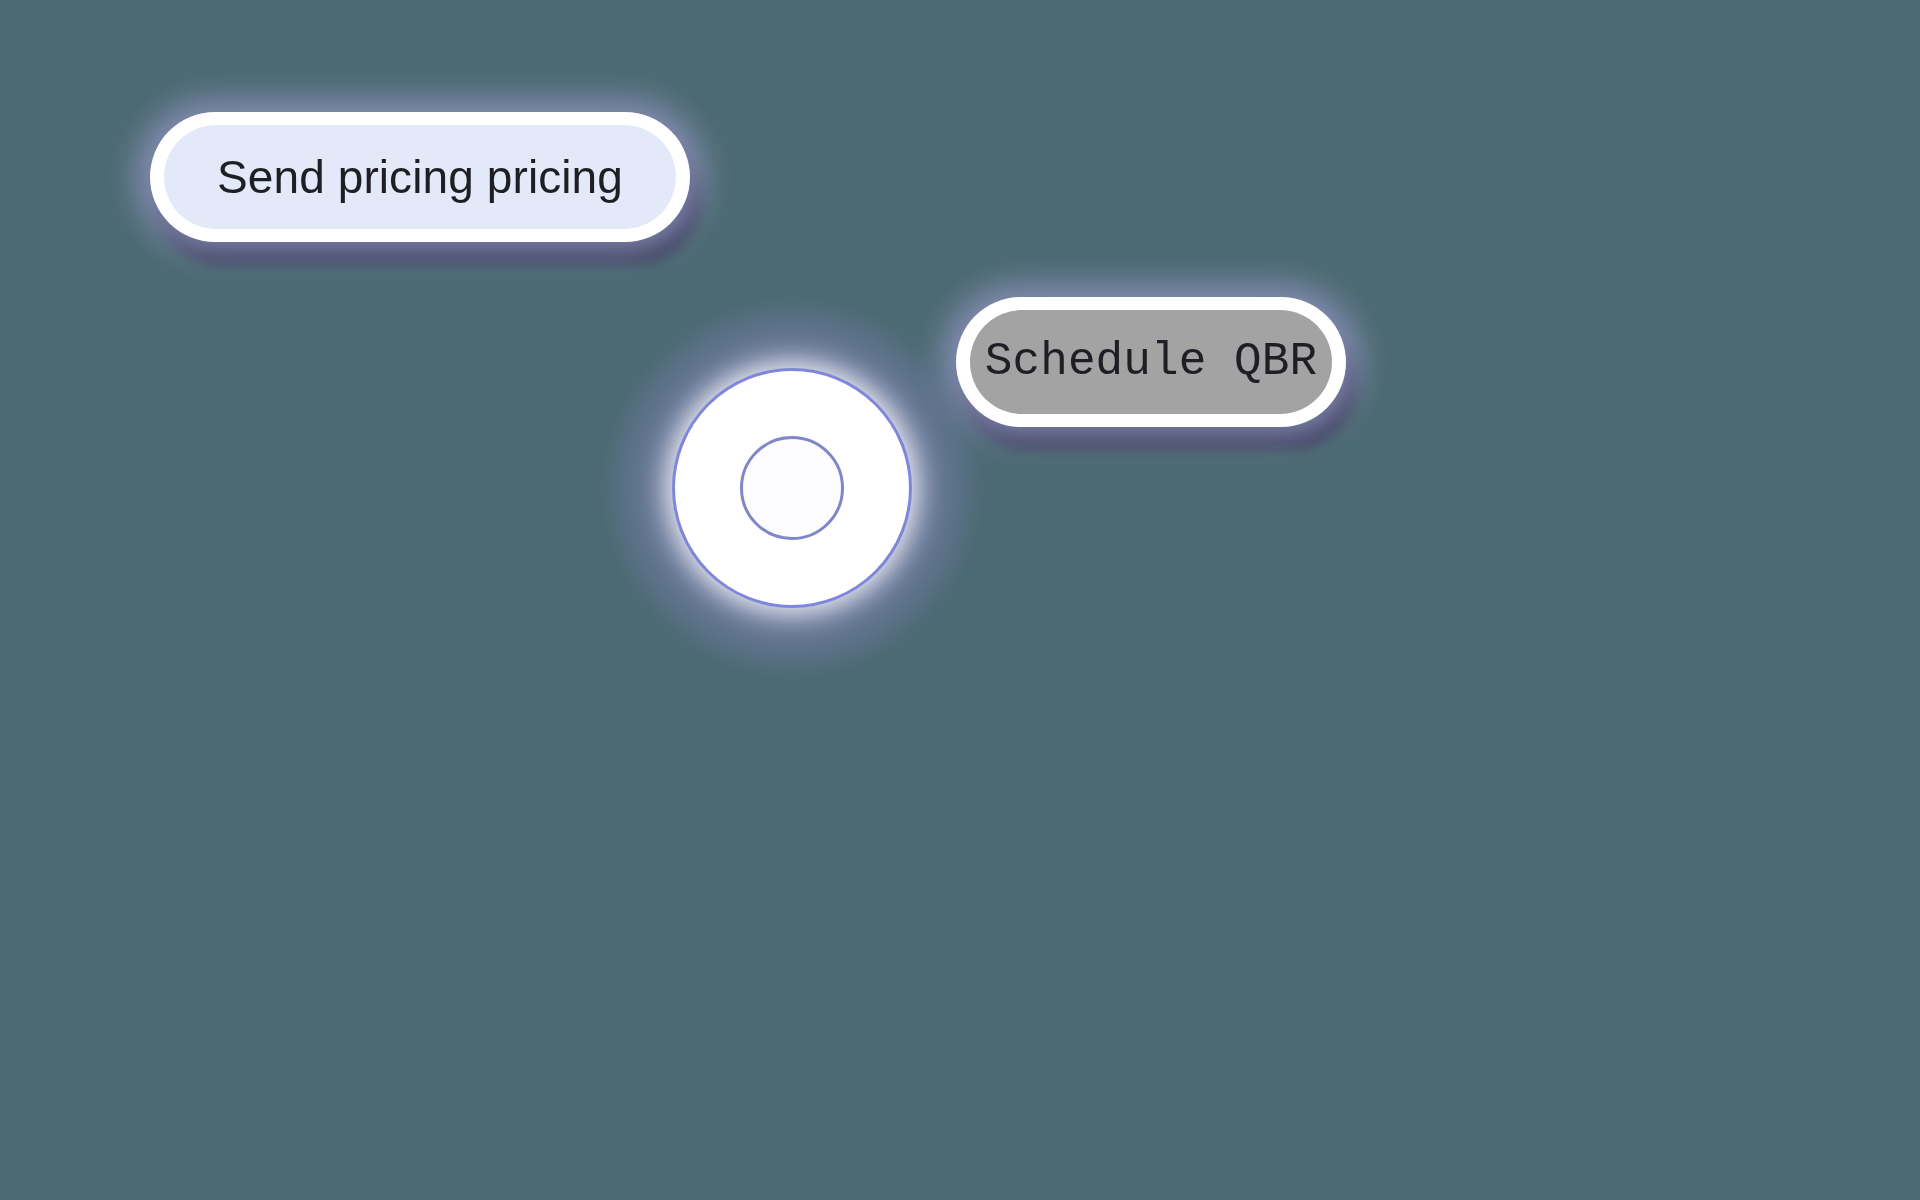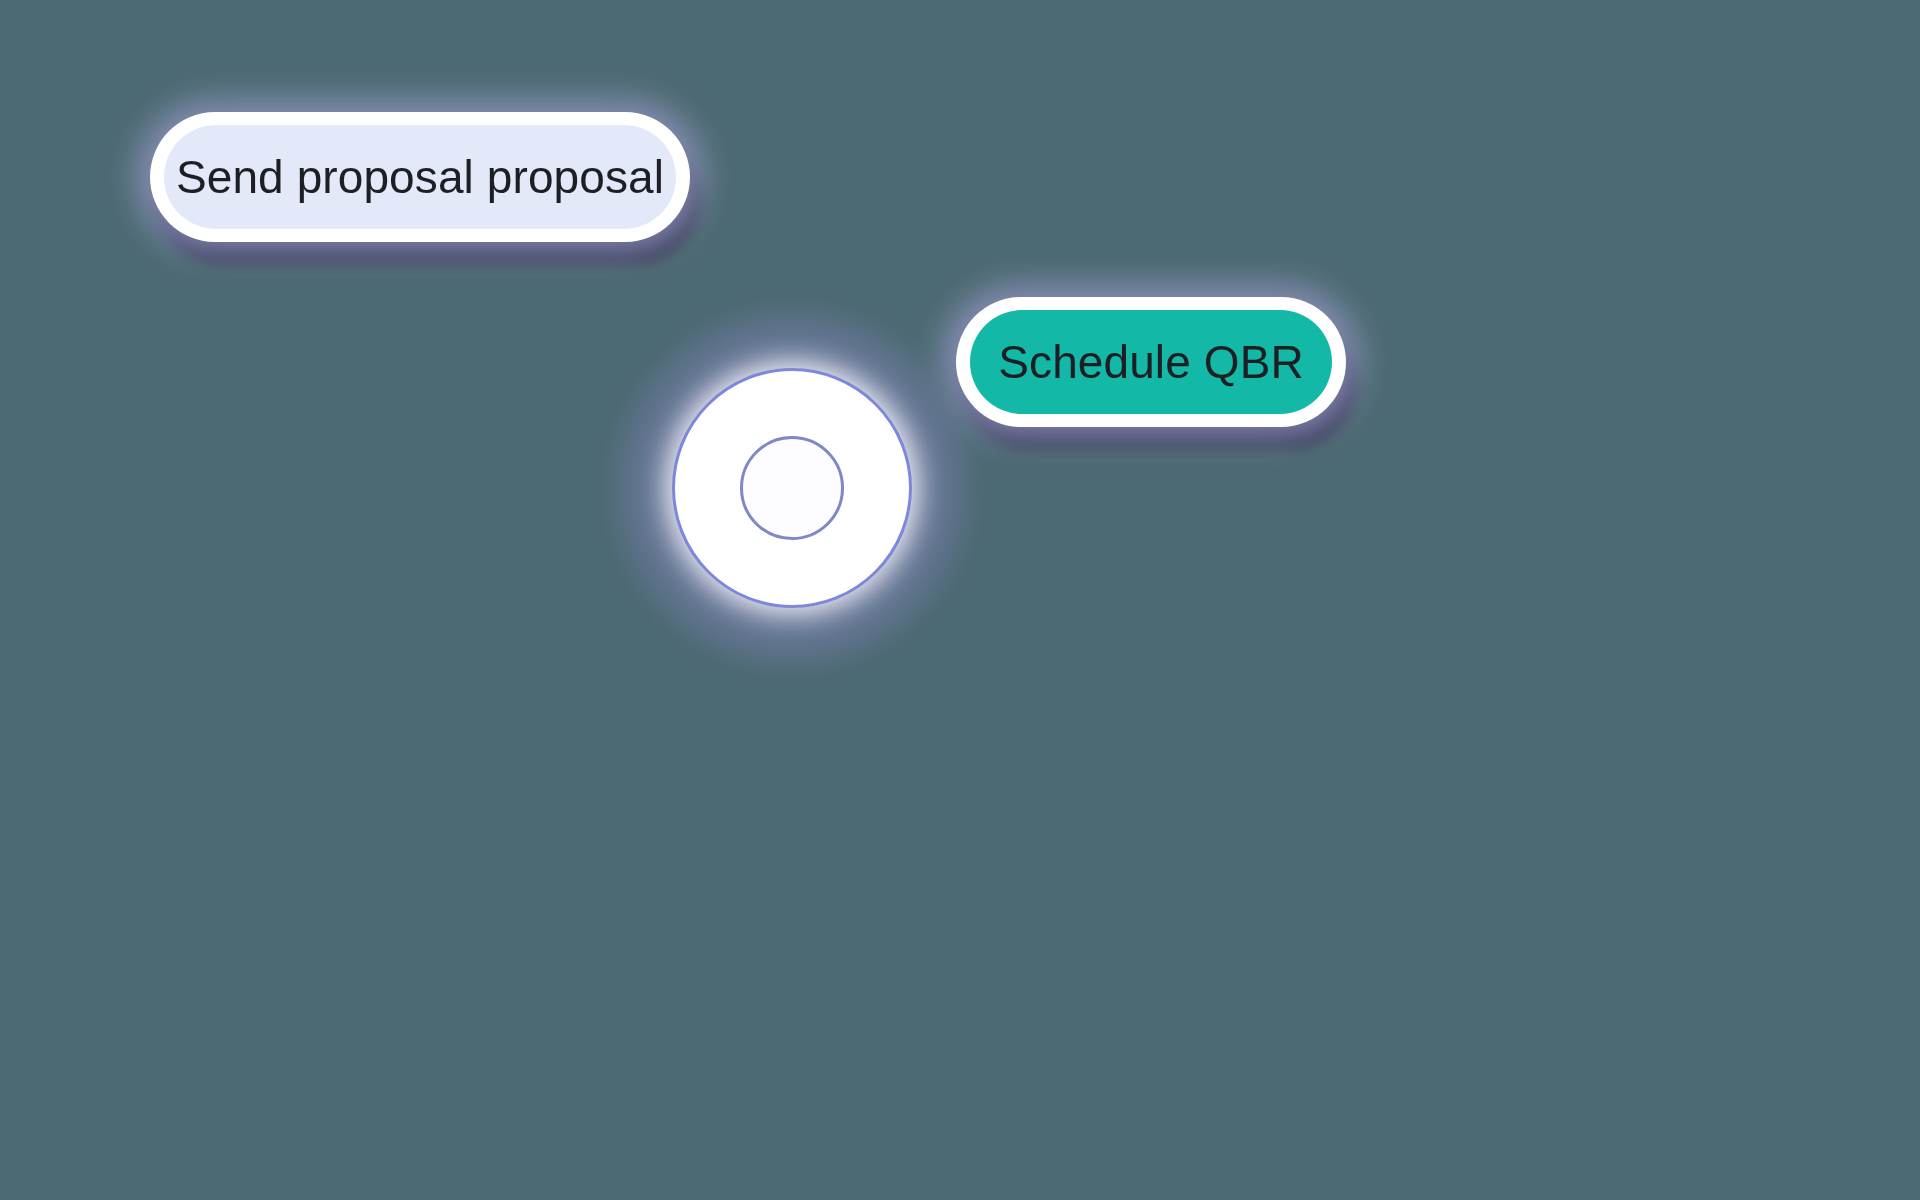--- a/index.html
+++ b/index.html
@@ -122,30 +122,30 @@
 </head>
 <body>
 
 <div id="canvas">
 
   <div class="pill-wrap" style="left:150px; top:112px; width:540px; height:130px;">
     <div class="pill-shadow"></div>
     <div class="pill-glow"></div>
     <div class="pill" style="width:540px; height:130px;">
       <div class="pill-inner" style="background:#E4E9F9;">
-        <span class="pill-label">Send proposal proposal</span>
+        <span class="pill-label">Send pricing pricing</span>
       </div>
     </div>
   </div>
 
   <div class="pill-wrap" style="left:956px; top:297px; width:390px; height:130px;">
     <div class="pill-shadow"></div>
     <div class="pill-glow"></div>
     <div class="pill" style="width:390px; height:130px;">
-      <div class="pill-inner" style="background:#14b8a6;">
+      <div class="pill-inner" style="background:#a3a3a3;font-family:Liberation Mono, monospace;">
         <span class="pill-label">Schedule QBR</span>
       </div>
     </div>
   </div>
 
 
   <div class="hub-wrap" style="left:672px; top:368px; width:240px; height:240px;">
     <div class="hub-glow"></div>
     <div class="hub-outer" style="width:240px; height:240px;">
       <div class="hub-inner-ring" style="width:104px; height:104px;"></div>

